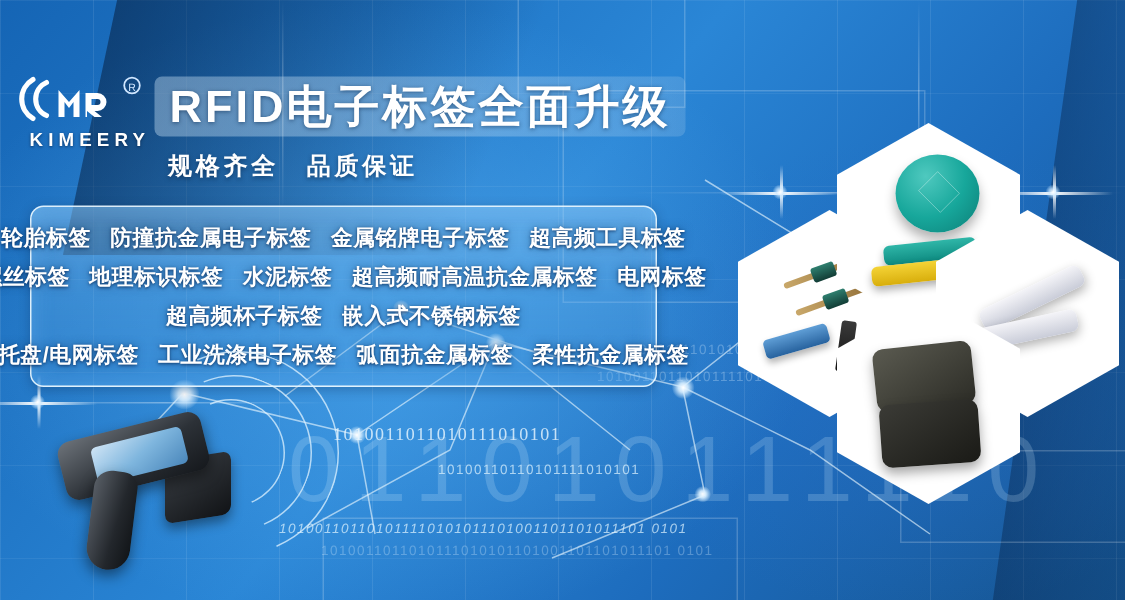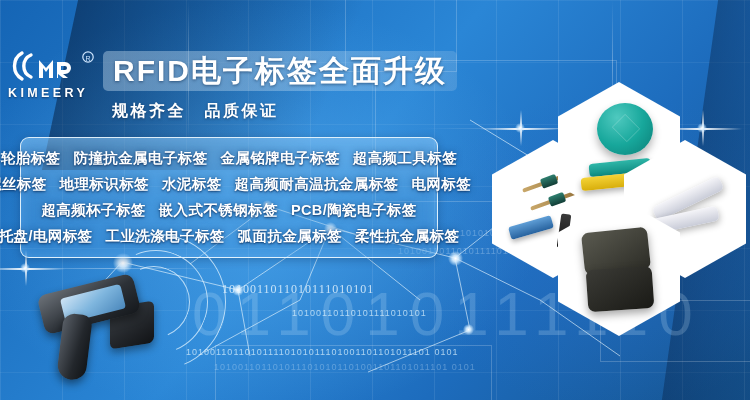--- a/index.html
+++ b/index.html
@@ -45,21 +45,21 @@
   .bin-mid{font-size:12px;color:rgba(235,248,255,.80);font-family:Liberation Serif, serif;}
   .bin-sm{font-size:9px;color:rgba(225,245,255,.70);}
   .bin-fade{color:rgba(220,240,255,.30);}
 
   
   .netsvg{position:absolute;inset:0;}
   .node{position:absolute;border-radius:50%;
     background:radial-gradient(circle,#ffffff 0%,rgba(215,238,255,.9) 30%,rgba(150,205,255,0) 72%);}
 
   
-  #logo{position:absolute;left:8px;top:44px;width:92px;height:70px;text-align:left;}
+  #logo{position:absolute;left:8px;top:44px;width:92px;height:70px;text-align:right;}
   #logo .mark{position:relative;height:44px;}
   #logo .mark svg{display:block;margin:0 auto;}
   #logo .kimeery{color:#fff;font-size:12.5px;letter-spacing:3.4px;font-weight:700;
     margin-top:-2px;text-shadow:0 1px 2px rgba(0,20,50,.6);}
 
   
   #headline{position:absolute;left:103px;top:51px;height:40px;
     display:flex;align-items:center;padding:0 10px;
     background:linear-gradient(90deg,rgba(195,220,240,.42),rgba(205,228,245,.34) 55%,rgba(190,216,238,.20));
     border-radius:5px;}
@@ -174,21 +174,21 @@
   <div class="node" style="left:324px;top:222px;width:13px;height:13px;"></div>
   <div class="node" style="left:232px;top:284px;width:12px;height:12px;"></div>
   <div class="node" style="left:113px;top:253px;width:20px;height:20px;"></div>
   <div class="node" style="left:654px;top:230px;width:12px;height:12px;"></div>
   <div class="node" style="left:463px;top:324px;width:11px;height:11px;"></div>
   <div class="node" style="left:262px;top:200px;width:11px;height:11px;"></div>
 
   <div class="bin bin-big" style="left:192px;top:278px;">011010111110</div>
   <div class="bin bin-mid" style="left:222px;top:282px;">1010011011010111010101</div>
   <div class="bin bin-sm" style="left:292px;top:308px;">10100110110101111010101</div>
-  <div class="bin bin-sm" style="left:186px;top:347px;">101001101101011110101011101001101101011101 0101</div>
+  <div class="bin bin-sm" style="left:186px;top:347px;font-style:italic;">101001101101011110101011101001101101011101 0101</div>
   <div class="bin bin-sm bin-fade" style="left:214px;top:362px;">1010011011010111010101101001101101011101 0101</div>
   <div class="bin bin-sm bin-fade" style="left:420px;top:228px;">10101111010101</div>
   <div class="bin bin-sm bin-fade" style="left:398px;top:246px;">101001101101011110101</div>
 
   <div id="logo">
     <div class="mark">
       <svg width="88" height="44" viewBox="0 0 88 44" aria-hidden="true">
         <g fill="none" stroke="#ffffff" stroke-width="3.4" stroke-linecap="round">
           <path d="M12 9 A15 15 0 0 0 12 35"></path>
           <path d="M21 11 A12 12 0 0 0 21 33"></path>
@@ -221,21 +221,20 @@
     <div class="tagrow">
       <span class="item">螺丝标签</span>
       <span class="item">地理标识标签</span>
       <span class="item">水泥标签</span>
       <span class="item">超高频耐高温抗金属标签</span>
       <span class="item">电网标签</span>
     </div>
     <div class="tagrow">
       <span class="item">超高频杯子标签</span>
       <span class="item">嵌入式不锈钢标签</span>
-      <span class="item">PCB/陶瓷电子标签</span>
     </div>
     <div class="tagrow">
       <span class="item">托盘/电网标签</span>
       <span class="item">工业洗涤电子标签</span>
       <span class="item">弧面抗金属标签</span>
       <span class="item">柔性抗金属标签</span>
     </div>
   </div>
 
   <div class="hex" style="left:492px;top:140px;width:122px;height:138px;">

